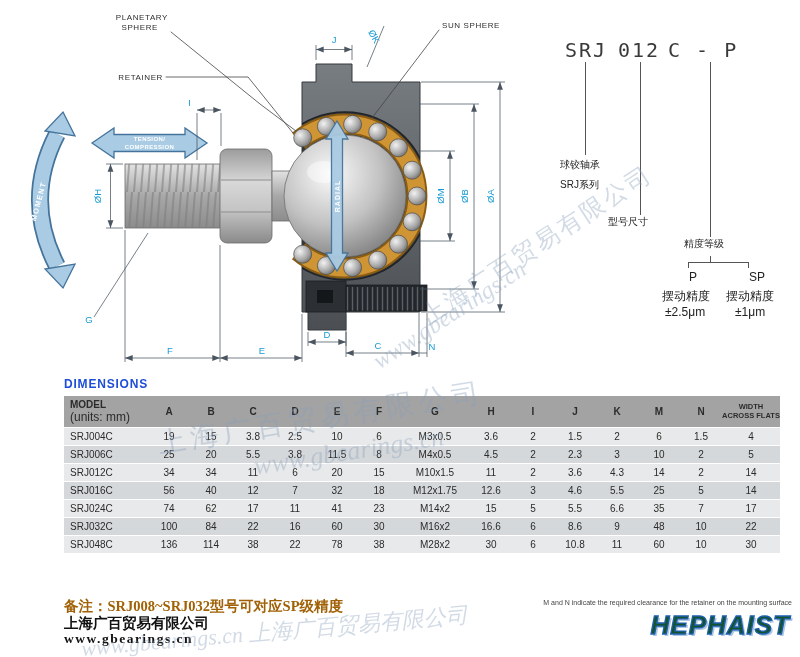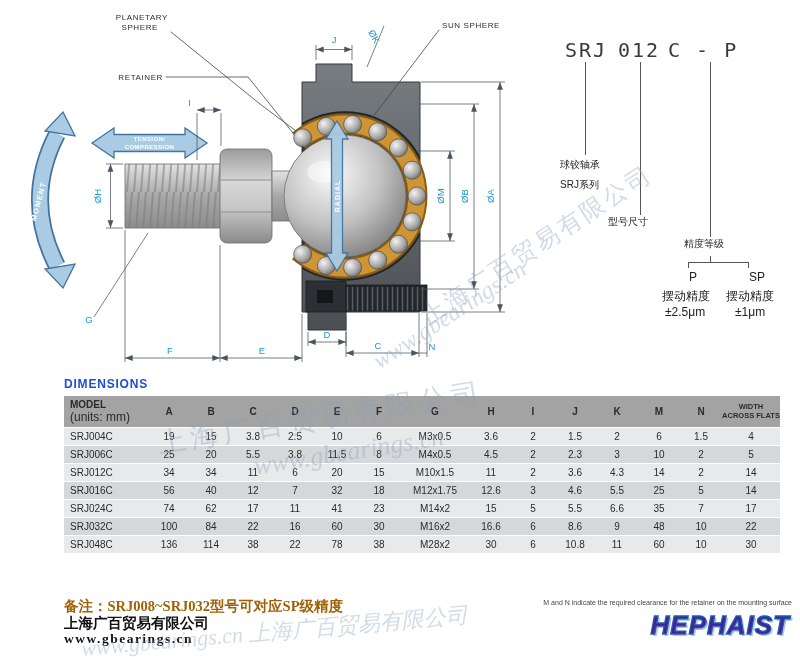--- a/index.html
+++ b/index.html
@@ -37,21 +37,21 @@
 
   
   .note-cn{position:absolute;left:64px;top:597px;font-family:"Liberation Serif",serif;
            font-size:14.5px;font-weight:bold;color:#a16207;white-space:nowrap;}
   .company-cn{position:absolute;left:64px;top:614px;font-family:"Liberation Serif",serif;
            font-size:14.5px;font-weight:bold;color:#111;white-space:nowrap;}
   .site{position:absolute;left:64px;top:631px;font-family:"Liberation Serif",serif;
            font-size:13.5px;font-weight:bold;letter-spacing:1.5px;color:#111;}
   .tbl-note{position:absolute;right:8px;top:599px;font-size:7px;color:#444;white-space:nowrap;}
   .logo{position:absolute;right:10px;top:610px;font-family:"Liberation Sans",sans-serif;
-        font-style:italic;font-weight:bold;font-size:26px;color:#4c1d95;
+        font-style:italic;font-weight:bold;font-size:26px;color:#14532d;
         -webkit-text-stroke:1.3px #1c5fae;text-shadow:2px 2px 0 rgba(28,95,174,0.35);
         letter-spacing:1px;}
 
   
   .wm{position:absolute;color:rgba(136,160,186,0.38);white-space:nowrap;pointer-events:none;
       z-index:9;font-family:"Liberation Serif",serif;transform-origin:left top;}
   .wm-0{left:415px;top:305px;font-size:24px;letter-spacing:3px;transform:rotate(-33deg);}
   .wm-1{left:368px;top:352px;font-size:24px;font-style:italic;transform:rotate(-33deg);}
   .wm-2{left:155px;top:425px;font-size:28px;letter-spacing:5px;transform:rotate(-9deg);}
   .wm-3{left:252px;top:452px;font-size:26px;font-style:italic;transform:rotate(-9deg);}

